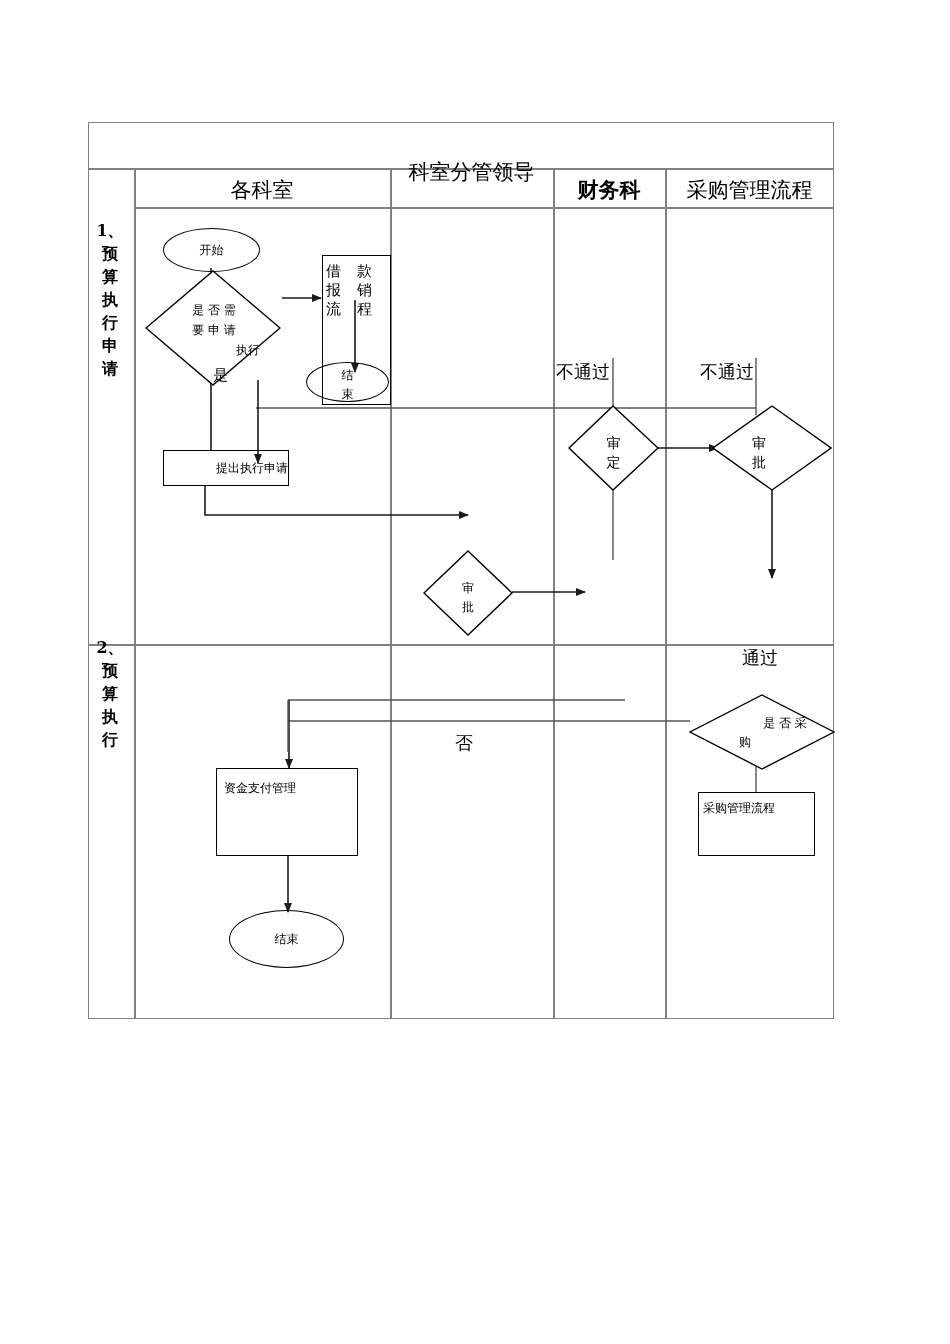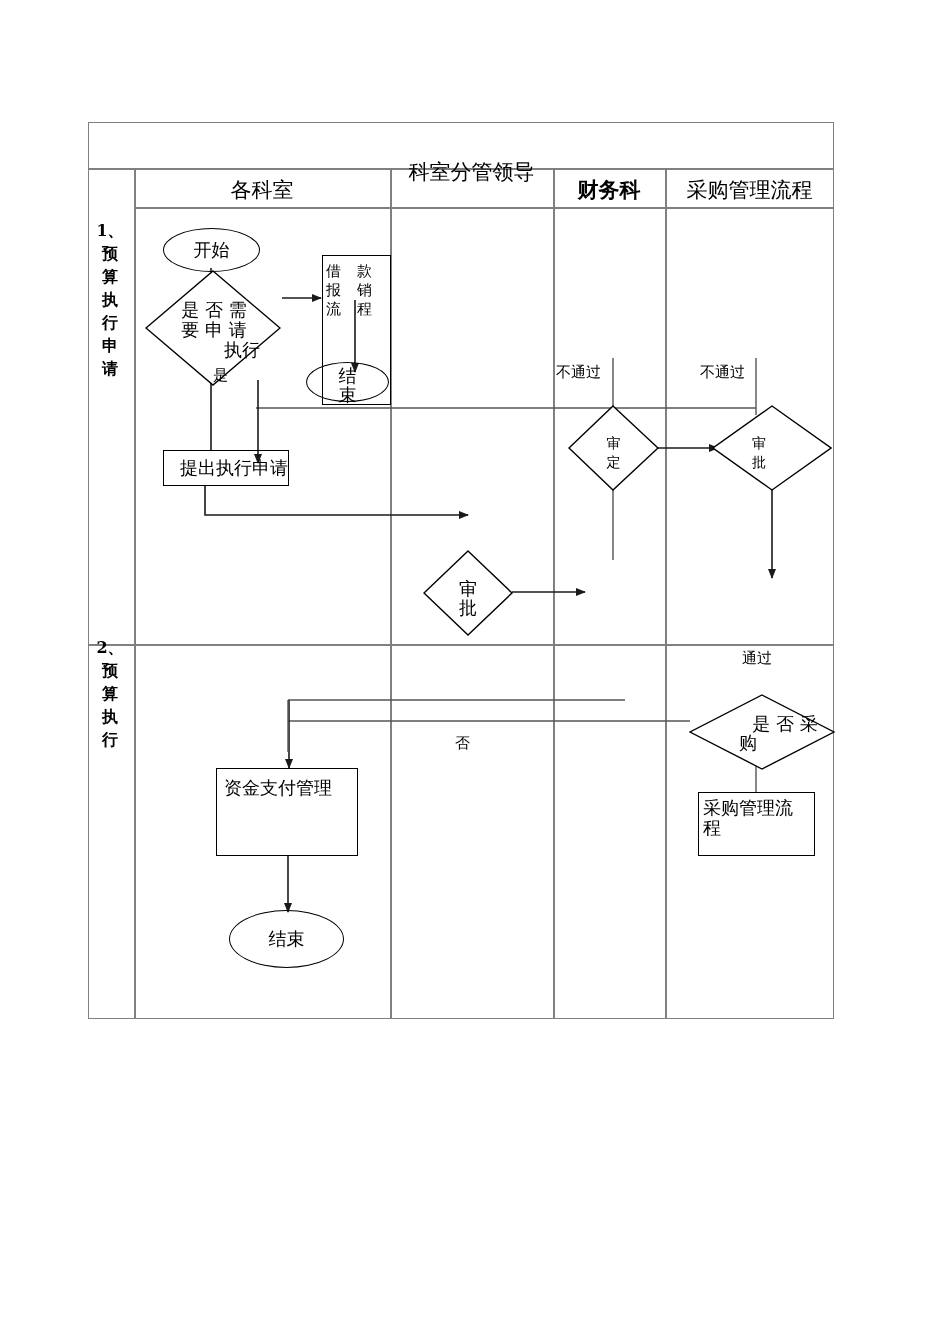--- a/index.html
+++ b/index.html
@@ -59,28 +59,28 @@
     font-size: 16px;
     font-weight: bold;
     line-height: 23px;
     width: 30px;
     text-align: center;
     word-break: break-all;
   }
   .edge-label {
     position: absolute;
     font-family: "DejaVu Serif", "Liberation Serif", serif;
-    font-size: 15px;
+    font-size: 18px;
     line-height: 20px;
     white-space: nowrap;
   }
   .node-label {
     position: absolute;
     font-family: "DejaVu Serif", "Liberation Serif", serif;
-    font-size: 18px;
+    font-size: 12px;
     line-height: 20px;
     text-align: center;
   }
   
   .oval {
     position: absolute;
     border: 1.4px solid #000;
     border-radius: 50%;
     box-sizing: border-box;
     display: flex;

